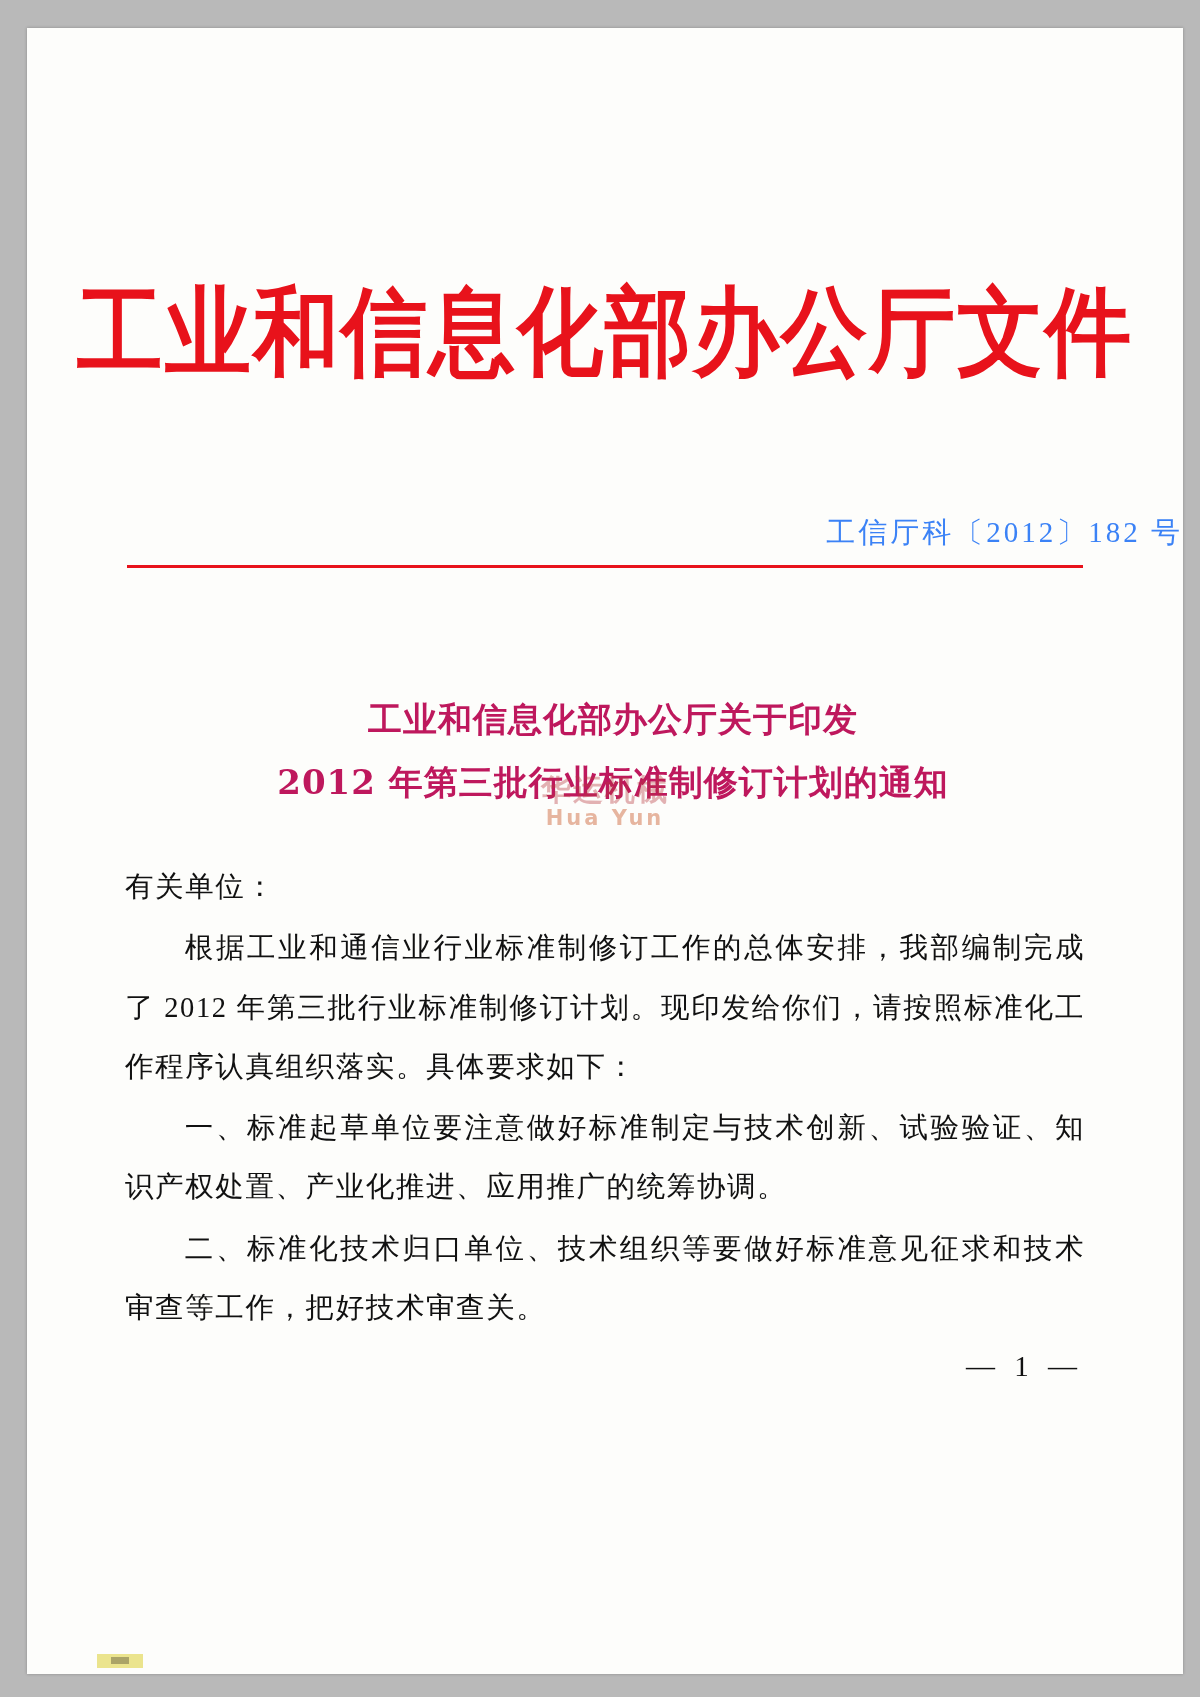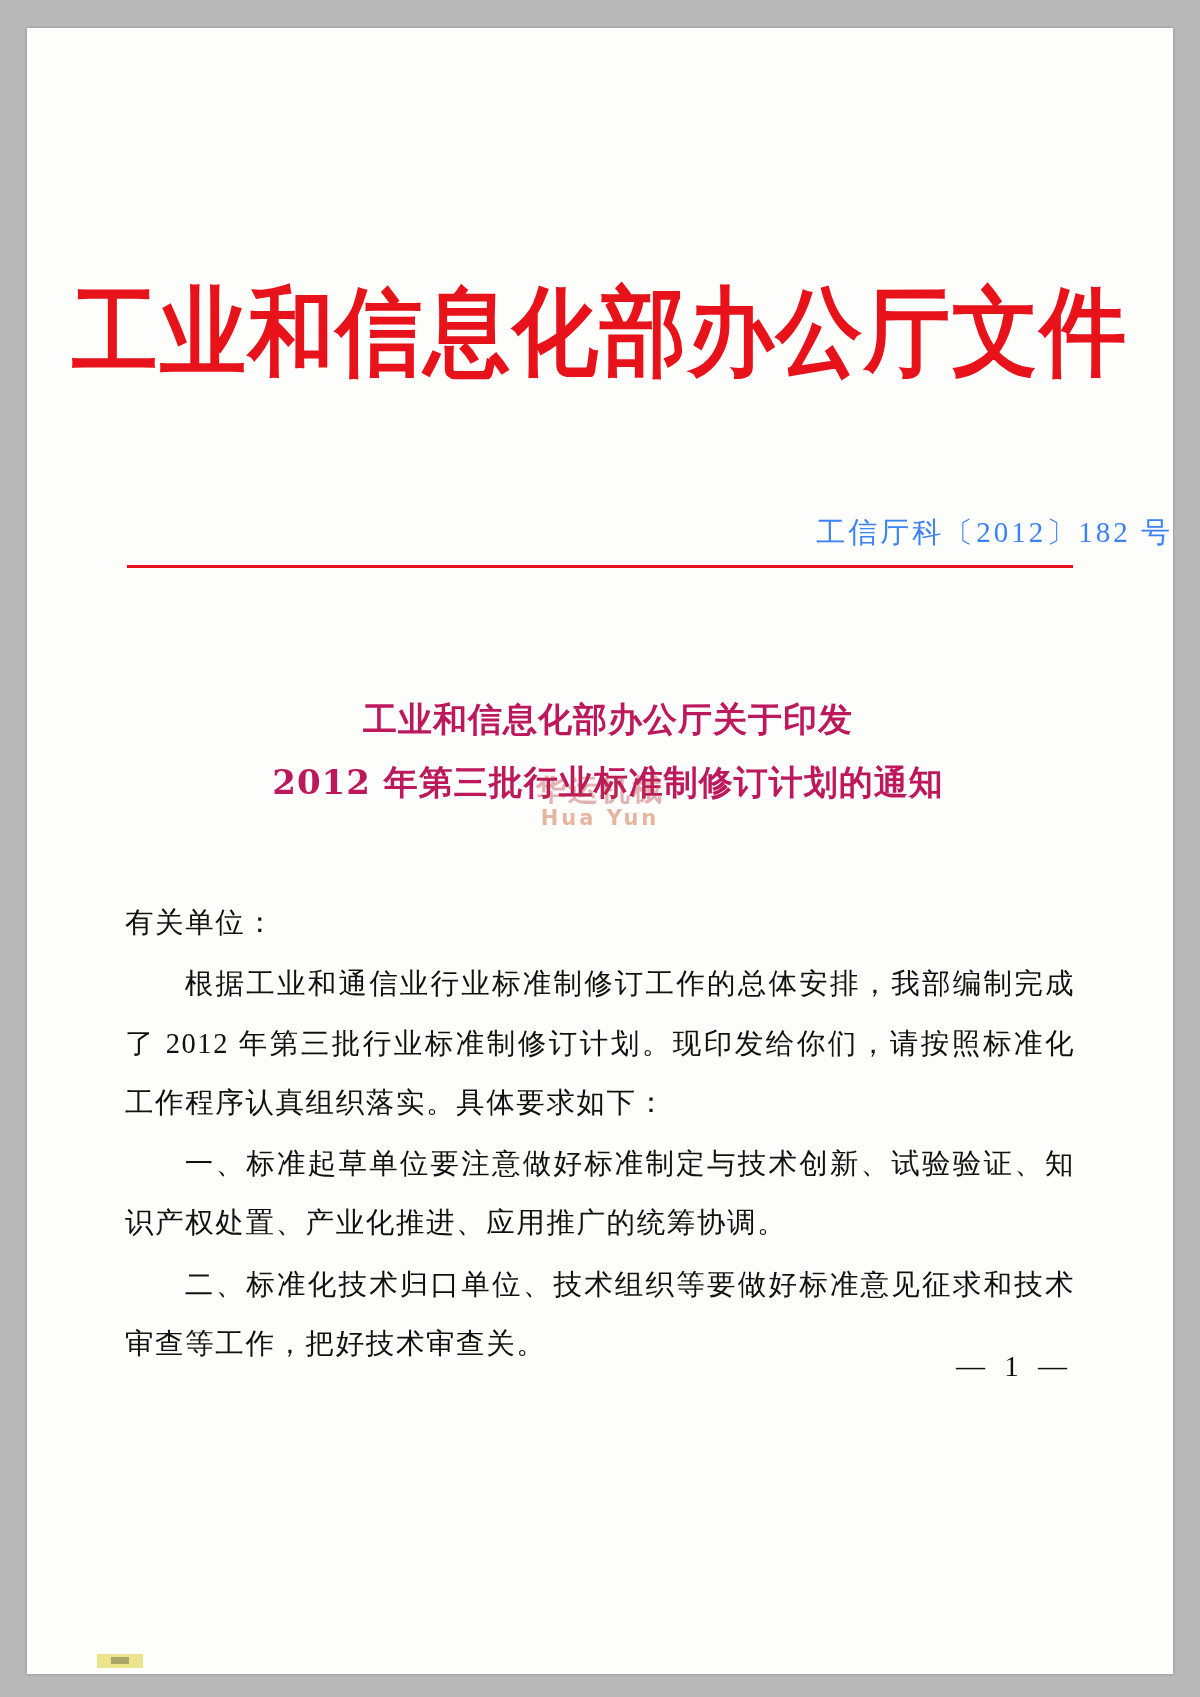--- a/index.html
+++ b/index.html
@@ -20,20 +20,21 @@
     overflow: hidden;
   }
   .paper {
     position: absolute;
     left: 27px;
     top: 28px;
     width: 1146px;
     height: 1646px;
     background: #fdfdfb;
     box-shadow: 0 0 3px rgba(0,0,0,0.25);
+    padding-left: 10px;
   }
   .paper-inner {
     position: absolute;
     left: 0; top: 0; right: 0; bottom: 0;
   }
 
   
   .masthead {
     position: absolute;
     left: 0;
@@ -124,21 +125,21 @@
     color: #c2410c;
     letter-spacing: 3px;
     line-height: 1.2;
   }
 
   
   .body-text {
     position: absolute;
     left: 98px;
     right: 98px;
-    top: 865px;
+    top: 829px;
     font-family: "Liberation Serif", serif;
     font-size: 28.5px;
     color: #111;
     line-height: 2.08;
     letter-spacing: 1.6px;
     text-align: justify;
   }
   .body-text p {
     margin: 0 0 2px 0;
   }

